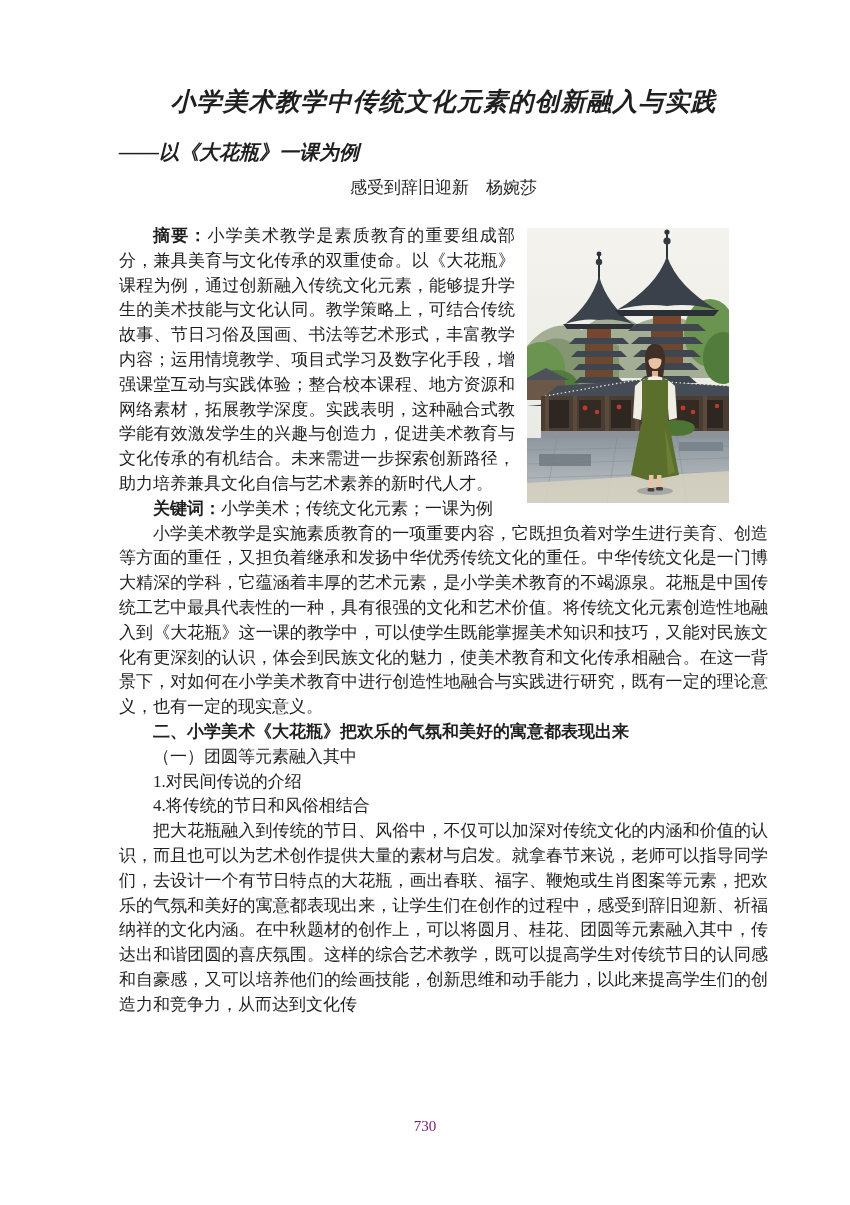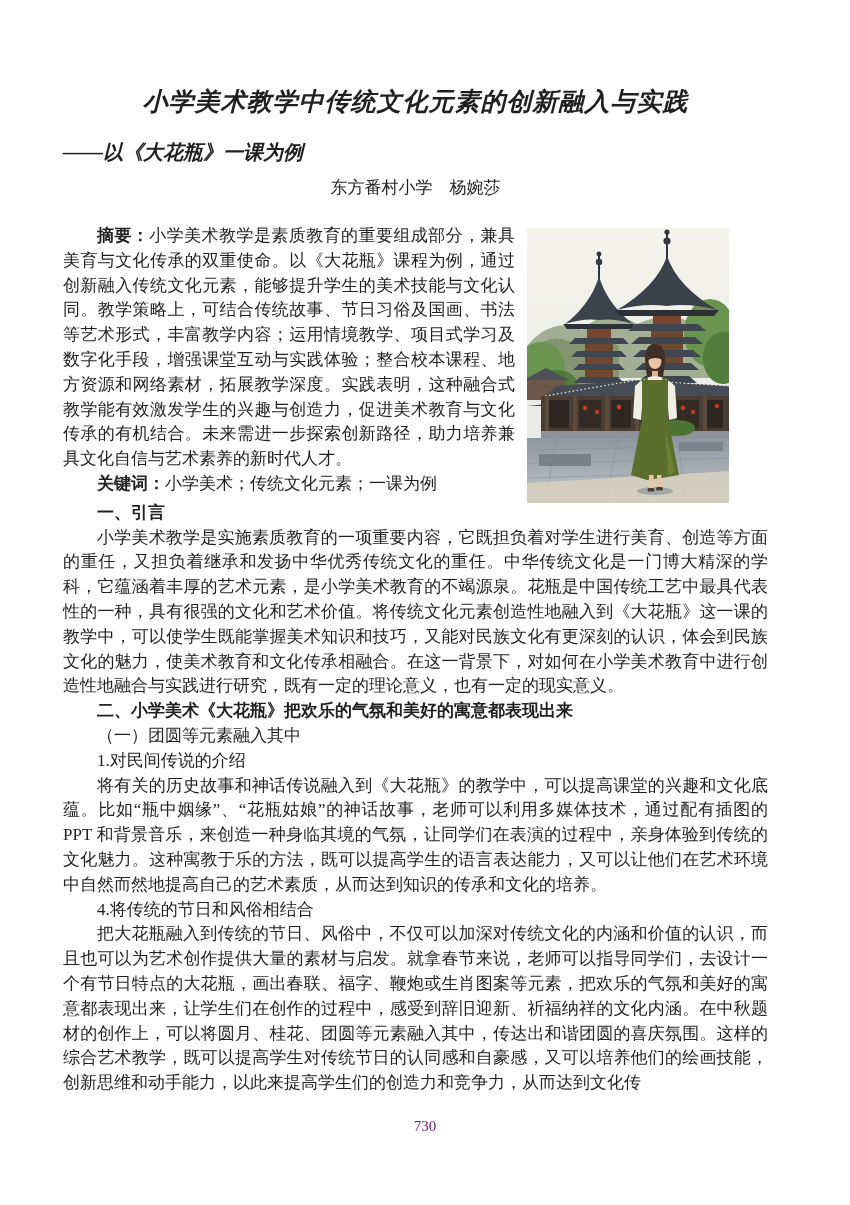--- a/index.html
+++ b/index.html
@@ -3,21 +3,21 @@
 <meta charset="utf-8">
 <style>
   html, body { margin: 0; padding: 0; background: #ffffff; }
   .page {
     position: relative;
     width: 850px;
     height: 1205px;
     margin: 0 auto;
     background: #ffffff;
     box-sizing: border-box;
-    padding: 86px 82px 0 63px;
+    padding: 86px 82px 0 119px;
     font-family: "Liberation Serif", "DejaVu Serif", serif;
     color: #1f1f1f;
     overflow: hidden;
   }
   .title {
     margin: 0;
     text-align: center;
     font-size: 25px;
     line-height: 32px;
     font-weight: 700;
@@ -70,21 +70,21 @@
     color: #701a75;
   }
 </style>
 </head>
 <body>
 
 <div class="page">
 
   <h1 class="title">小学美术教学中传统文化元素的创新融入与实践</h1>
   <h2 class="subtitle">——以《大花瓶》一课为例</h2>
-  <div class="author">东方番村小学　杨婉莎</div>
+  <div class="author">感受到辞旧迎新　杨婉莎</div>
 
   <div class="content">
 
     <figure class="photo" role="img" aria-label="身着绿色长裙的女子站在侗寨鼓楼与传统木构建筑前的石板广场上">
       <svg viewBox="0 0 202 275" xmlns="http://www.w3.org/2000/svg">
         <defs>
           <linearGradient id="sky" x1="0" y1="0" x2="0" y2="1">
             <stop offset="0" stop-color="#f4f3ee"></stop>
             <stop offset="1" stop-color="#e7e8e1"></stop>
           </linearGradient>
@@ -204,28 +204,26 @@
           <rect x="120.5" y="260" width="7" height="3.5" rx="1.5" fill="#4a3f38"></rect>
           <rect x="129" y="259" width="7" height="3.5" rx="1.5" fill="#4a3f38"></rect>
         </g>
       </svg>
     </figure>
 
     <p class="indent"><span class="bold">摘要：</span><span>小学美术教学是素质教育的重要组成部分，兼具美育与文化传承的双重使命。以《大花瓶》课程为例，通过创新融入传统文化元素，能够提升学生的美术技能与文化认同。教学策略上，可结合传统故事、节日习俗及国画、书法等艺术形式，丰富教学内容；运用情境教学、项目式学习及数字化手段，增强课堂互动与实践体验；整合校本课程、地方资源和网络素材，拓展教学深度。实践表明，这种融合式教学能有效激发学生的兴趣与创造力，促进美术教育与文化传承的有机结合。未来需进一步探索创新路径，助力培养兼具文化自信与艺术素养的新时代人才。</span></p>
 
     <p class="indent"><span class="bold">关键词：</span><span>小学美术；传统文化元素；一课为例</span></p>
 
-    <p class="sec-heading intro-gap">一、引言</p>
     <p class="indent">小学美术教学是实施素质教育的一项重要内容，它既担负着对学生进行美育、创造等方面的重任，又担负着继承和发扬中华优秀传统文化的重任。中华传统文化是一门博大精深的学科，它蕴涵着丰厚的艺术元素，是小学美术教育的不竭源泉。花瓶是中国传统工艺中最具代表性的一种，具有很强的文化和艺术价值。将传统文化元素创造性地融入到《大花瓶》这一课的教学中，可以使学生既能掌握美术知识和技巧，又能对民族文化有更深刻的认识，体会到民族文化的魅力，使美术教育和文化传承相融合。在这一背景下，对如何在小学美术教育中进行创造性地融合与实践进行研究，既有一定的理论意义，也有一定的现实意义。</p>
 
     <p class="sec-heading">二、小学美术《大花瓶》把欢乐的气氛和美好的寓意都表现出来</p>
     <p class="sub-heading">（一）团圆等元素融入其中</p>
 
     <p class="sub-heading">1.对民间传说的介绍</p>
-    <p class="indent">将有关的历史故事和神话传说融入到《大花瓶》的教学中，可以提高课堂的兴趣和文化底蕴。比如“瓶中姻缘”、“花瓶姑娘”的神话故事，老师可以利用多媒体技术，通过配有插图的 PPT 和背景音乐，来创造一种身临其境的气氛，让同学们在表演的过程中，亲身体验到传统的文化魅力。这种寓教于乐的方法，既可以提高学生的语言表达能力，又可以让他们在艺术环境中自然而然地提高自己的艺术素质，从而达到知识的传承和文化的培养。</p>
 
     <p class="sub-heading">4.将传统的节日和风俗相结合</p>
     <p class="indent">把大花瓶融入到传统的节日、风俗中，不仅可以加深对传统文化的内涵和价值的认识，而且也可以为艺术创作提供大量的素材与启发。就拿春节来说，老师可以指导同学们，去设计一个有节日特点的大花瓶，画出春联、福字、鞭炮或生肖图案等元素，把欢乐的气氛和美好的寓意都表现出来，让学生们在创作的过程中，感受到辞旧迎新、祈福纳祥的文化内涵。在中秋题材的创作上，可以将圆月、桂花、团圆等元素融入其中，传达出和谐团圆的喜庆氛围。这样的综合艺术教学，既可以提高学生对传统节日的认同感和自豪感，又可以培养他们的绘画技能，创新思维和动手能力，以此来提高学生们的创造力和竞争力，从而达到文化传</p>
 
   </div>
 
   <div class="page-number">730</div>
 </div>
 
 </body></html>

